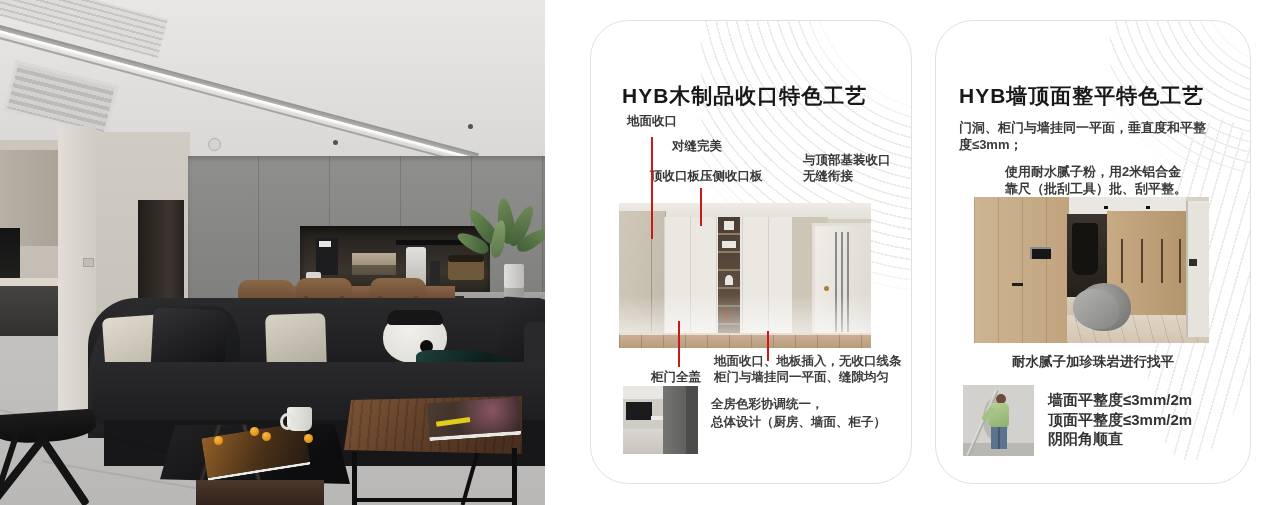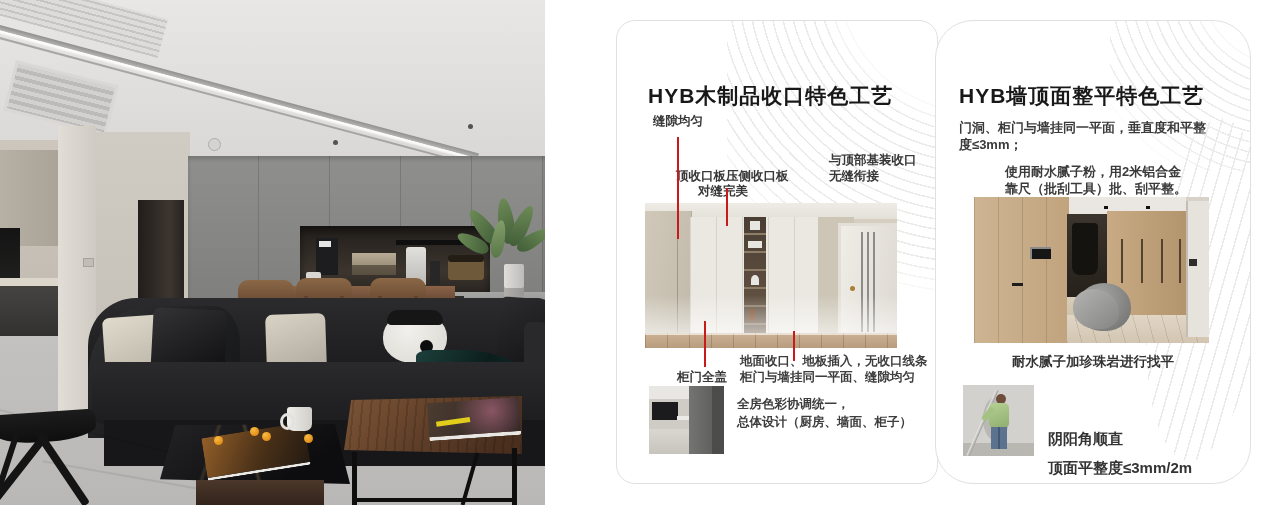--- a/index.html
+++ b/index.html
@@ -126,21 +126,21 @@
   .magazine2{left:428px;top:400px;width:92px;height:34px;transform:rotate(-4deg);border-radius:2px;
     background:radial-gradient(circle at 70% 35%,rgba(206,120,150,.55),rgba(0,0,0,0) 55%),
                linear-gradient(110deg,#4c3c31,#292220);border-bottom:4px solid #e9e7e3;}
   .mag-title{position:absolute;left:8px;top:18px;width:34px;height:5px;background:#e3cd1c;transform:rotate(-4deg);}
 
   .floor-seam{position:absolute;height:2px;background:rgba(0,0,0,.07);}
 
   
   .card{position:absolute;top:20px;height:462px;background:#ffffff;border:1px solid #e0e0de;
         border-radius:38px;overflow:hidden;}
-  .card-wood{left:616px;width:320px;border-radius:19px;}
+  .card-wood{left:590px;width:320px;}
   .card-wall{left:935px;width:314px;}
 
   .deco-fan{position:absolute;top:-30px;right:-30px;width:240px;height:300px;z-index:0;
     background:repeating-radial-gradient(circle at 104% -6%,rgba(0,0,0,0) 0 8.5px,#ebebe9 8.5px 10px);
     -webkit-mask-image:radial-gradient(circle at 104% -6%,transparent 0 32%,#000 40% 72%,transparent 82%);
             mask-image:radial-gradient(circle at 104% -6%,transparent 0 32%,#000 40% 72%,transparent 82%);}
   .deco-fan-small{position:absolute;top:-20px;right:-20px;width:160px;height:170px;z-index:0;
     background:repeating-radial-gradient(circle at 112% -14%,rgba(0,0,0,0) 0 8.5px,#ececea 8.5px 10px);
     -webkit-mask-image:radial-gradient(circle at 112% -14%,transparent 0 30%,#000 40% 74%,transparent 85%);
             mask-image:radial-gradient(circle at 112% -14%,transparent 0 30%,#000 40% 74%,transparent 85%);}
@@ -344,24 +344,24 @@
     <div class="abs magazine2">
       <div class="mag-title"></div>
     </div>
   </div>
 
   <section class="card card-wood">
     <div class="deco-fan"></div>
 
     <h2 class="card-title">HYB木制品收口特色工艺</h2>
 
-    <div class="lbl" style="left:36px;top:92px;">缝隙均匀</div>
+    <div class="lbl" style="left:36px;top:92px;">地面收口</div>
     <div class="lead" style="left:60px;top:116px;height:102px;"></div>
 
-    <div class="lbl" style="left:81px;top:117px;margin-top:45px;">对缝完美</div>
+    <div class="lbl" style="left:81px;top:117px;">对缝完美</div>
 
     <div class="lbl" style="left:59px;top:147px;">顶收口板压侧收口板</div>
     <div class="lead" style="left:109px;top:167px;height:38px;"></div>
 
     <div class="lbl" style="left:212px;top:131px;">与顶部基装收口</div>
     <div class="lbl" style="left:212px;top:147px;">无缝衔接</div>
 
     <div class="img1">
       <div class="abs i1-ceil"></div>
       <div class="abs i1-lwall"></div>
@@ -445,17 +445,18 @@
 
     <div class="thumb2">
       <div class="abs t2-shadow"></div>
       <div class="abs t2-ruler"></div>
       <div class="abs t2-head"></div>
       <div class="abs t2-torso"></div>
       <div class="abs t2-arm"></div>
       <div class="abs t2-legs"></div>
     </div>
 
-    <div class="bullet" style="top:390px;margin-top:48px;">顶面平整度≤3mm/2m</div>
+    <div class="bullet" style="top:370px;">墙面平整度≤3mm/2m</div>
+    <div class="bullet" style="top:390px;">顶面平整度≤3mm/2m</div>
     <div class="bullet" style="top:409px;">阴阳角顺直</div>
   </section>
 
 </div>
 
 </body></html>

